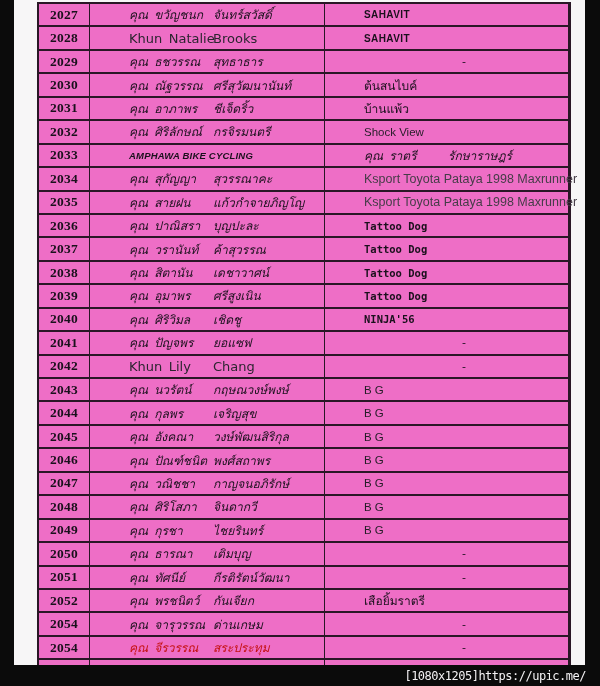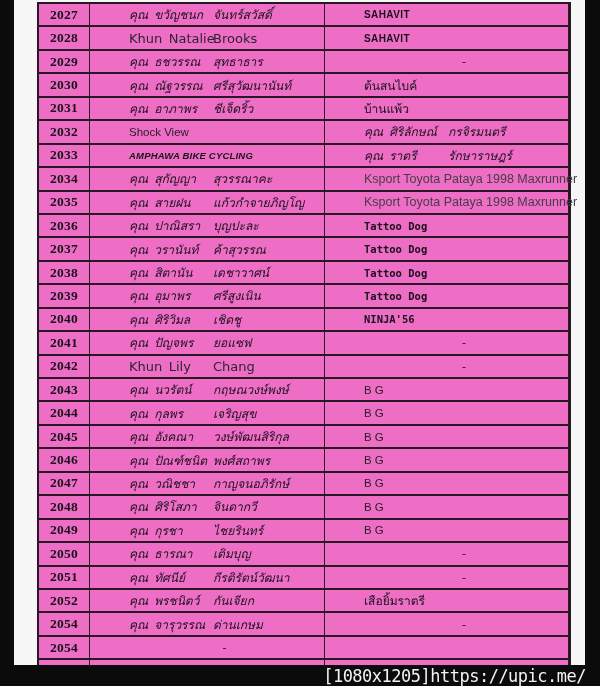--- a/index.html
+++ b/index.html
@@ -36,21 +36,21 @@
   .t-plain{font-family:"Liberation Sans",sans-serif;font-size:11.5px;color:#251d28;}
   .t-italic{font-family:"Liberation Sans",sans-serif;font-style:italic;font-weight:bold;font-size:9.5px;letter-spacing:.2px;}
   .t-lg{font-family:"Liberation Sans",sans-serif;font-size:12.5px;color:#453c47;}
   .t-mono{font-family:"DejaVu Sans Mono","Liberation Mono",monospace;font-weight:bold;font-size:10.5px;}
 
   .chk{justify-content:center;font-family:"Liberation Serif",serif;font-size:9.5px;color:#2c2230;}
 
   .row.red .name,.row.red .chk{color:var(--red);}
 
   .bottombar{position:absolute;left:0;bottom:0;width:600px;height:21px;background:var(--frame);z-index:5;display:flex;align-items:center;justify-content:flex-end;}
-  .watermark{color:#f4f2f4;font-family:"DejaVu Sans Mono",monospace;font-size:17px;padding-right:14px;letter-spacing:-0.5px;}
+  .watermark{color:#f4f2f4;font-family:"DejaVu Sans Mono",monospace;font-size:12px;padding-right:14px;letter-spacing:-0.5px;}
 </style>
 </head>
 <body>
 
 <div class="paper">
   <div class="sheet" id="tbl">
   <div class="row">
     <div class="cell id">2027</div>
     <div class="cell name">
       <span class="fname">คุณ ขวัญชนก</span>
@@ -115,25 +115,25 @@
     <div class="cell team t-thai">บ้านแพ้ว</div>
     <div class="cell chk"></div>
     <div class="cell chk">1</div>
     <div class="cell chk"></div>
     <div class="cell chk"></div>
     <div class="cell chk"></div>
   </div>
 
   <div class="row">
     <div class="cell id">2032</div>
-    <div class="cell team t-plain">Shock View</div>
     <div class="cell name">
       <span class="fname">คุณ ศิริลักษณ์</span>
       <span class="lname">กรจิรมนตรี</span>
     </div>
+    <div class="cell team t-plain">Shock View</div>
     <div class="cell chk"></div>
     <div class="cell chk"></div>
     <div class="cell chk">1</div>
     <div class="cell chk"></div>
     <div class="cell chk"></div>
   </div>
 
   <div class="row">
     <div class="cell id">2033</div>
     <div class="cell team t-italic">AMPHAWA BIKE CYCLING</div>
@@ -423,20 +423,24 @@
     <div class="cell team t-dash">-</div>
     <div class="cell chk"></div>
     <div class="cell chk">1</div>
     <div class="cell chk"></div>
     <div class="cell chk"></div>
     <div class="cell chk"></div>
   </div>
 
   <div class="row red">
     <div class="cell id">2054</div>
+    <div class="cell name">
+      <span class="fname">คุณ จีรวรรณ</span>
+      <span class="lname">สระประทุม</span>
+    </div>
     <div class="cell team t-dash">-</div>
     <div class="cell chk"></div>
     <div class="cell chk">1</div>
     <div class="cell chk"></div>
     <div class="cell chk"></div>
     <div class="cell chk"></div>
   </div>
 
   <div class="row stub">
     <div class="cell id"></div>

